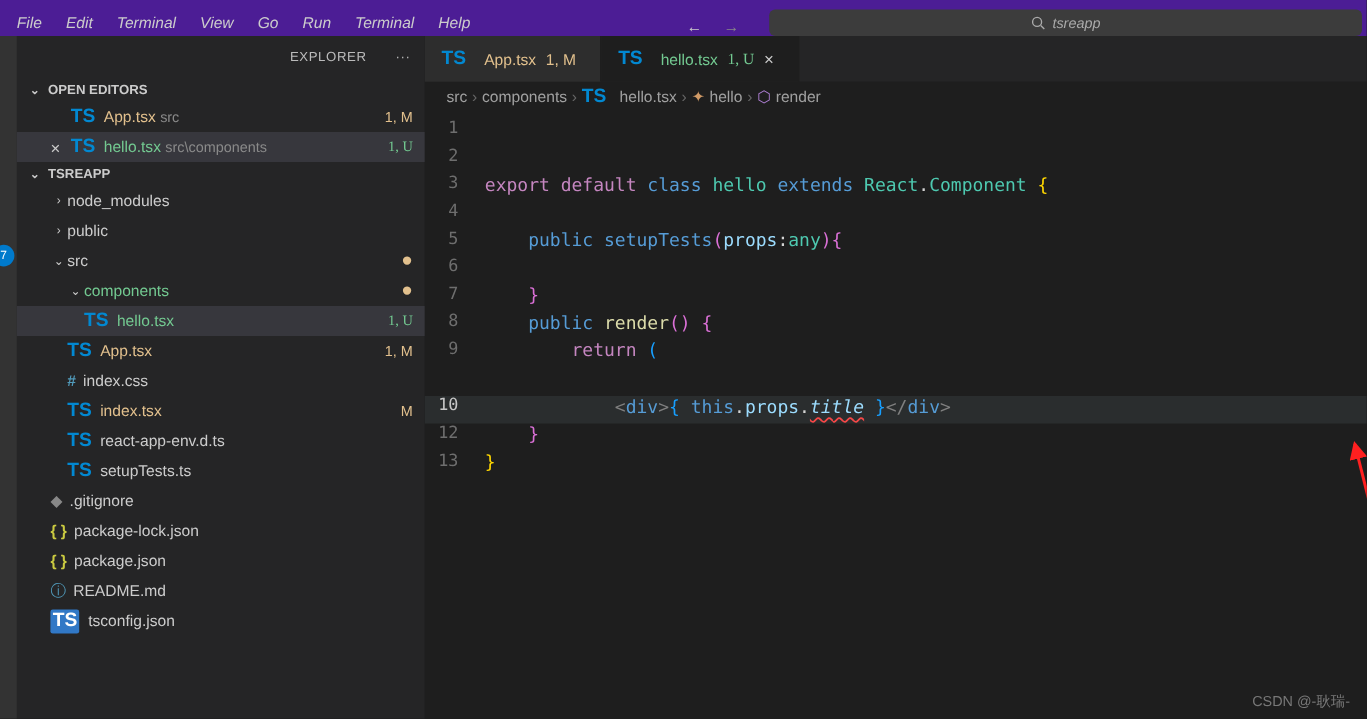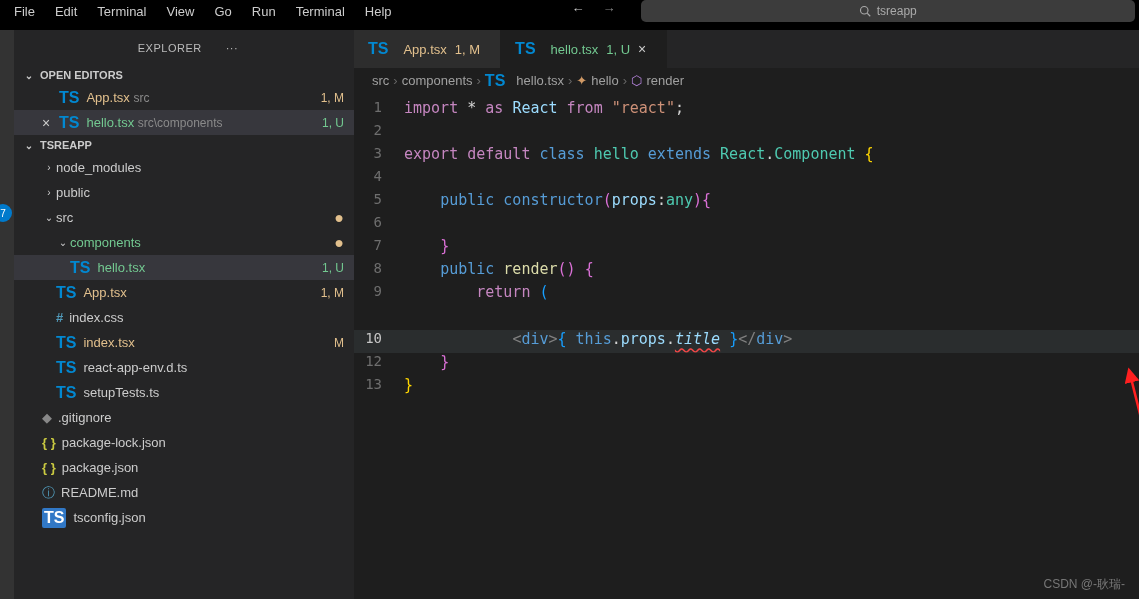--- a/index.html
+++ b/index.html
@@ -8,23 +8,24 @@
   background: #1e1e1e;
   font-family: "Segoe UI", sans-serif;
   font-size: 13px;
   color: #cccccc;
   overflow: hidden;
   position: relative;
 }
 .menubar {
   height: 30px;
   display: flex;
-  align-items: flex-start;
-  background: #000000;
+  align-items: flex-end;
+  background: #4c1d95;
   padding: 0 4px;
+  font-style: italic;
 }
 .menu-left { display: flex; }
 .menu-item { padding: 4px 10px; cursor: default; }
 .menu-nav { display: flex; gap: 18px; margin-left: 170px; margin-right: 25px; color: #888; }
 .menu-nav span:first-child { color: #ccc; }
 .search {
   flex: 1;
   height: 22px;
   background: #3c3c3c;
   border-radius: 5px;
@@ -52,21 +53,21 @@
   font-size: 10px;
   display: flex; align-items: center; justify-content: center;
 }
 .sidebar {
   width: 340px;
   background: #252526;
   display: flex; flex-direction: column;
 }
 .side-header {
   height: 35px;
-  display: flex; align-items: center; justify-content: center;
+  display: flex; align-items: center; justify-content: flex-end;
   padding: 0 12px 0 20px;
   font-size: 11px; letter-spacing: 0.5px;
   color: #bbbbbb;
   gap: 24px;
 }
 .section-title {
   font-size: 11px;
   font-weight: 700;
   padding: 4px 8px;
   display: flex; align-items: center; gap: 4px;
@@ -90,21 +91,21 @@
 .icon-hash { color: #519aba; margin-right: 6px; font-weight: 600;}
 .icon-curly { color: #cbcb41; margin-right: 6px; font-weight: 600;}
 .icon-info { color: #519aba; margin-right: 6px; }
 .icon-git { color: #888; margin-right: 6px; }
 .label-git { color: #e2c08d; }
 .label-untracked { color: #73c991; }
 .label-dim { color: #8a8a8a; font-size: 12px; }
 .status-right { margin-left: auto; font-size: 12px; }
 .status-M { color: #e2c08d; }
 .status-1M { color: #e2c08d; }
-.status-1U { color: #73c991; }
+.status-1U { color: #73c991; font-family: Liberation Serif, serif; }
 .modified-dot{ color:#e2c08d; margin-left:auto; font-size:16px;}
 .close-x { margin-right:3px; color:#ccc; font-size:14px; width:14px;}
 .editor {
   flex: 1;
   background: #1e1e1e;
   display: flex; flex-direction: column;
   position: relative;
 }
 .tabs {
   height: 38px;
@@ -314,37 +315,36 @@
       <span class="bc-sep">›</span>
       <span class="bc-orange">✦</span>
       <span>hello</span>
       <span class="bc-sep">›</span>
       <span class="bc-purple">⬡</span>
       <span>render</span>
     </div>
     <div class="code" id="code">
         <div class="line">
           <span class="lnum">1</span>
-          <span class="src"><span class="kw1">import</span> <span class="plain">*</span> <span class="kw1">as</span> <span class="var">React</span> <span class="kw1">from</span> <span class="str">"react"</span><span class="plain">;</span></span>
         </div>
         <div class="line">
           <span class="lnum">2</span>
           <span class="src"></span>
         </div>
         <div class="line">
           <span class="lnum">3</span>
           <span class="src"><span class="kw1">export</span> <span class="kw1">default</span> <span class="kw2">class</span> <span class="cls">hello</span> <span class="kw2">extends</span> <span class="cls">React</span><span class="plain">.</span><span class="cls">Component</span> <span class="brace-y">{</span></span>
         </div>
         <div class="line">
           <span class="lnum">4</span>
           <span class="src"></span>
         </div>
         <div class="line">
           <span class="lnum">5</span>
-          <span class="src">    <span class="kw2">public</span> <span class="kw2">constructor</span><span class="brace-p">(</span><span class="var">props</span><span class="plain">:</span><span class="cls">any</span><span class="brace-p">)</span><span class="brace-p">{</span></span>
+          <span class="src">    <span class="kw2">public</span> <span class="kw2">setupTests</span><span class="brace-p">(</span><span class="var">props</span><span class="plain">:</span><span class="cls">any</span><span class="brace-p">)</span><span class="brace-p">{</span></span>
         </div>
         <div class="line">
           <span class="lnum">6</span>
         </div>
         <div class="line">
           <span class="lnum">7</span>
           <span class="src">    <span class="brace-p">}</span></span>
         </div>
         <div class="line">
           <span class="lnum">8</span>

